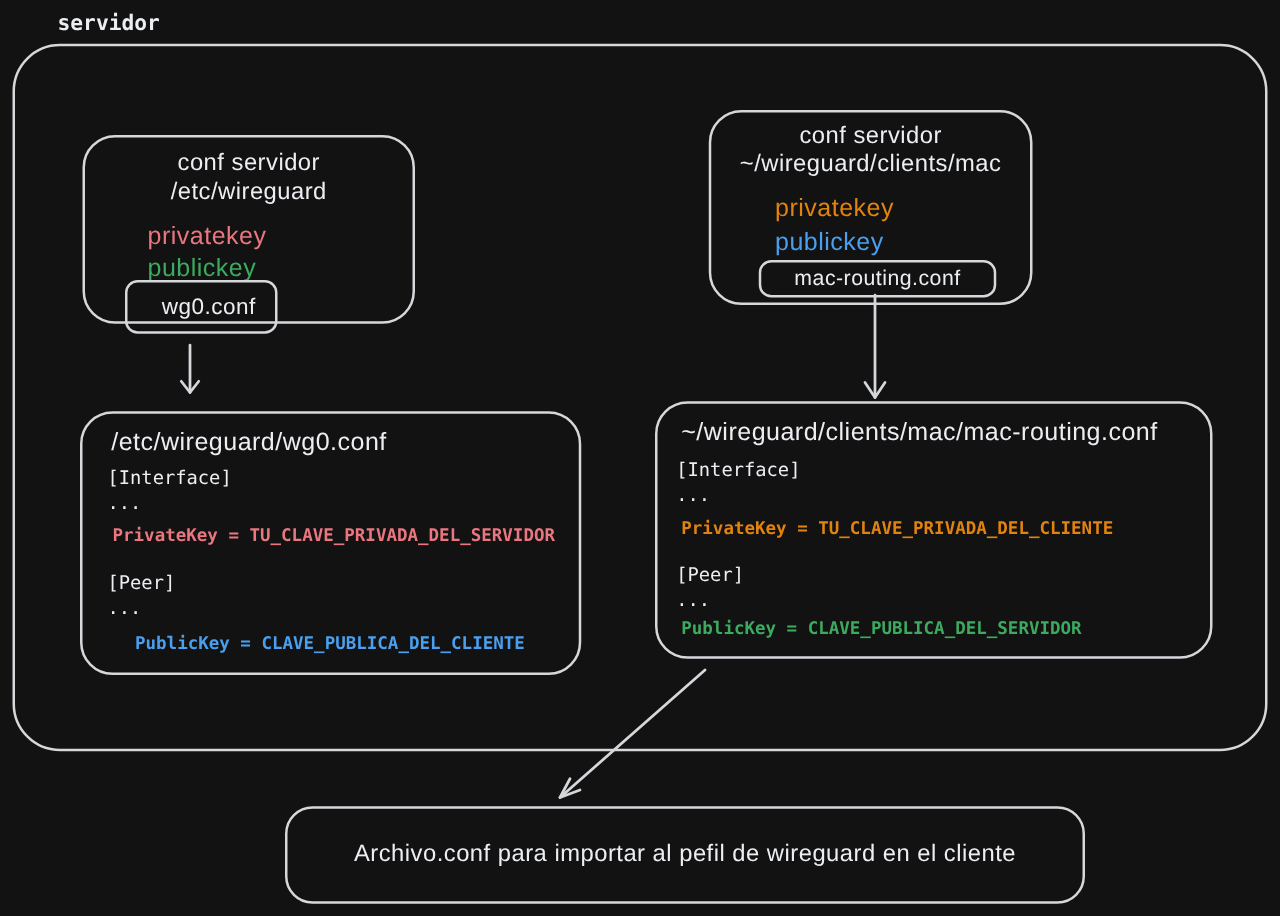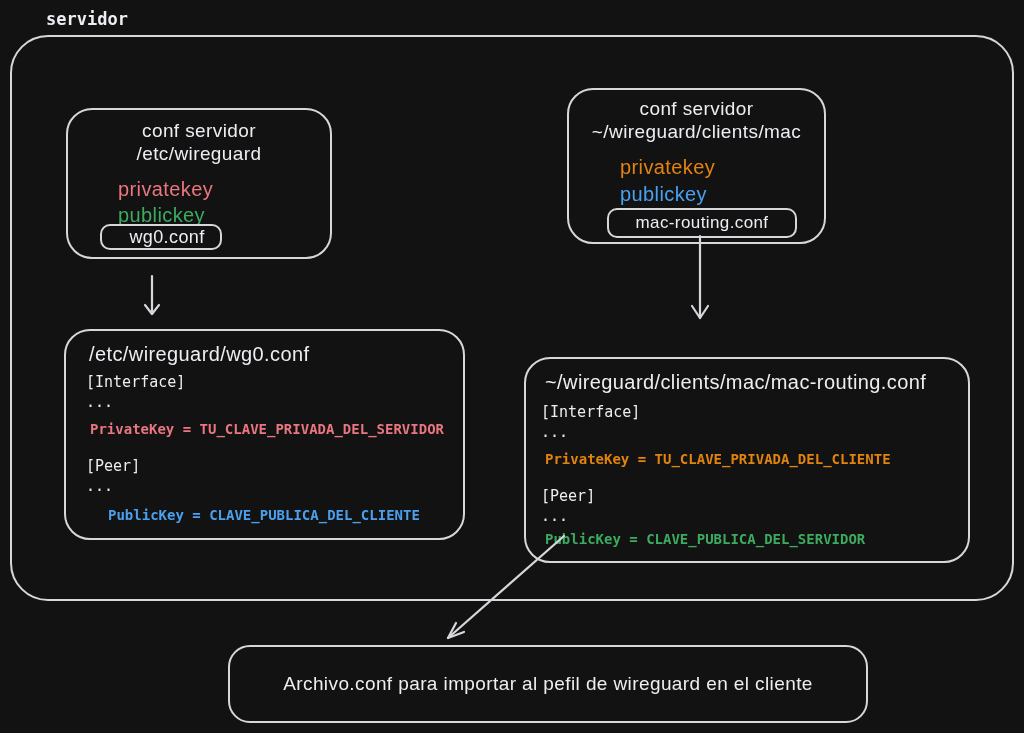--- a/index.html
+++ b/index.html
@@ -58,21 +58,21 @@
   }
 
   .red    { color: var(--red,    #ea7680); }
   .green  { color: var(--green,  #3cab5f); }
   .orange { color: var(--orange, #e2830f); }
   .blue   { color: var(--blue,   #4aa0ee); }
   .white  { color: var(--text,   #eceef2); }
 
   
   .server-conf { left: 64px;  top: 329px; width: 401px; height: 211px; border-radius: 26px; }
-  .client-conf { left: 524px; top: 321px; width: 446px; height: 206px; border-radius: 26px; margin-top: 36px; }
+  .client-conf { left: 524px; top: 321px; width: 446px; height: 206px; border-radius: 26px; }
   .conf-title { font-size: 20px; }
   .code-line  { font-size: 15px; }
   .code-kv    { font-size: 14px; font-weight: 600; }
 
   
   .import-note {
     left: 228px; top: 645px; width: 640px; height: 78px;
     border-radius: 22px;
     display: flex; align-items: center; justify-content: center;
     font-size: 19px;
@@ -88,21 +88,21 @@
 <div class="canvas">
 
   <div class="outer-label mono">servidor</div>
   <div class="box outer-box"></div>
 
   <div class="box conf-servidor hand">
     <div class="box-title" style="top:9px;">conf servidor</div>
     <div class="box-title" style="top:32px;">/etc/wireguard</div>
     <div class="abs key-label red" style="left:50px; top:68px;">privatekey</div>
     <div class="abs key-label green" style="left:50px; top:94px;">publickey</div>
-    <div class="file-chip" style="left:32px; top:114px; width:122px; height:26px;padding-left:12px;">
+    <div class="file-chip" style="left:32px; top:114px; width:122px; height:43px;padding-left:12px;">
       <span>wg0.conf</span>
     </div>
   </div>
 
   <div class="box conf-cliente hand">
     <div class="box-title" style="top:7px;">conf servidor</div>
     <div class="box-title" style="top:30px;">~/wireguard/clients/mac</div>
     <div class="abs key-label orange" style="left:51px; top:66px;">privatekey</div>
     <div class="abs key-label blue" style="left:51px; top:93px;">publickey</div>
     <div class="file-chip" style="left:38px; top:118px; width:190px; height:30px; font-size:17px;">

